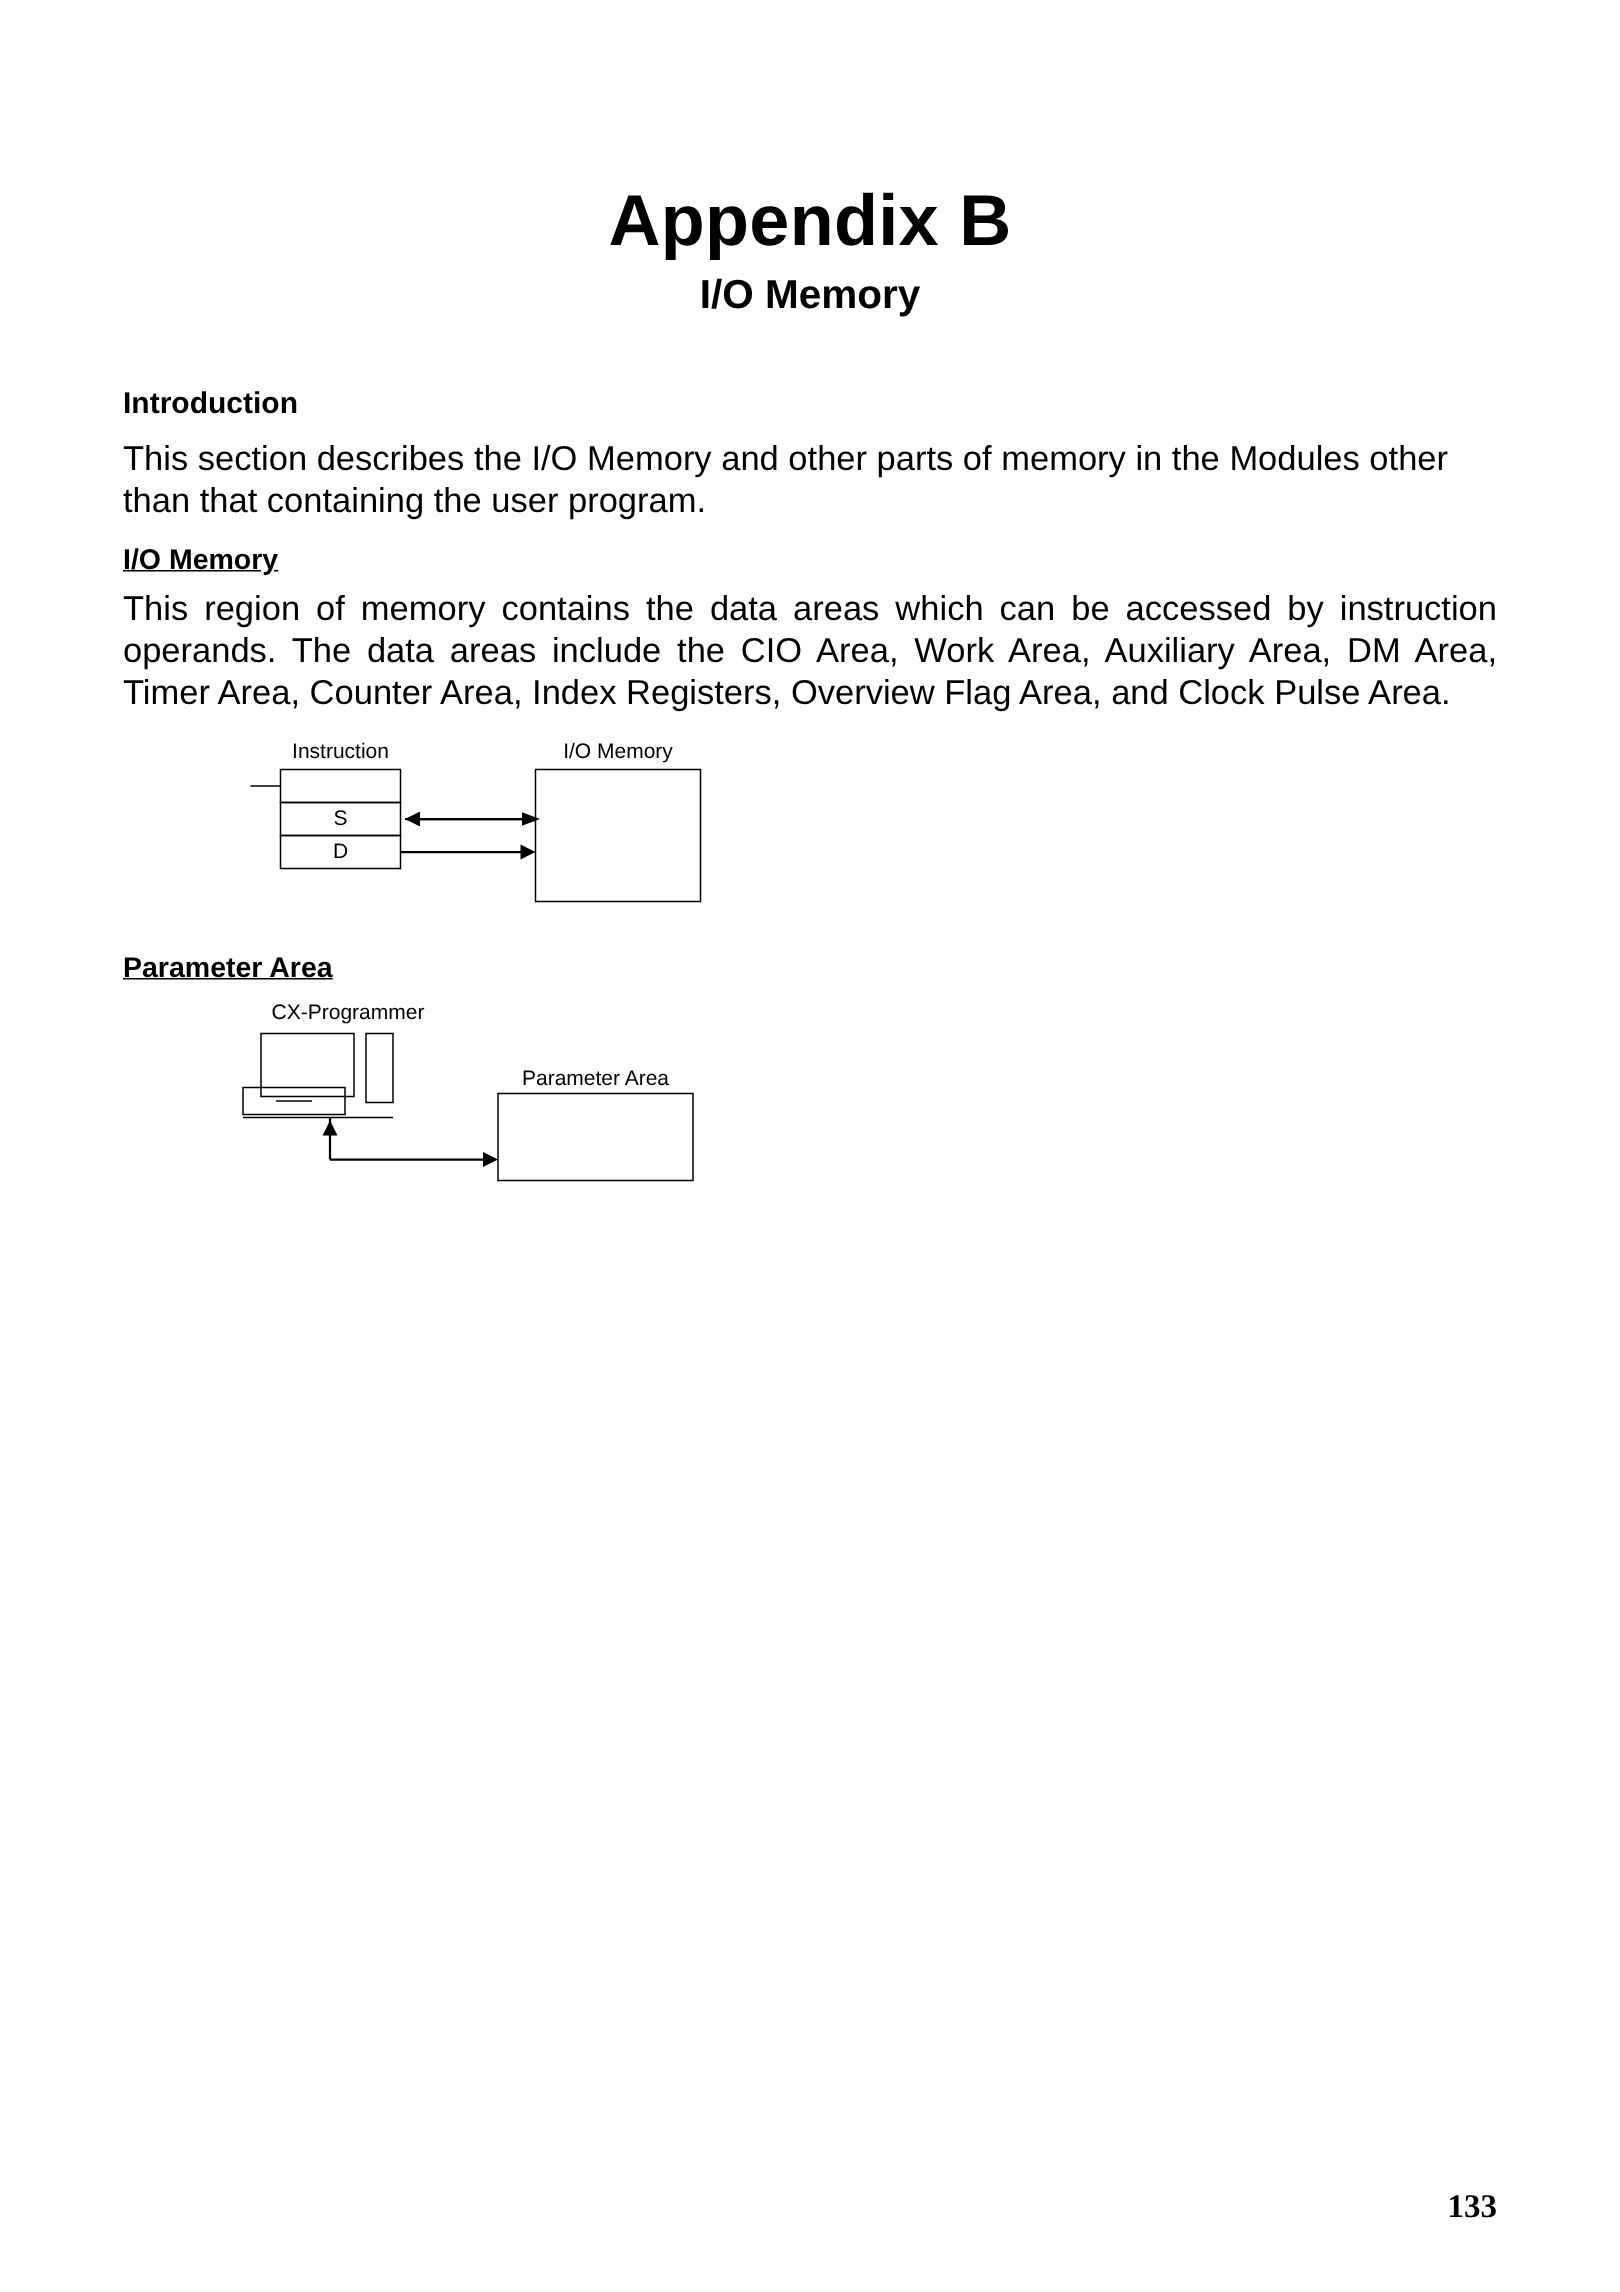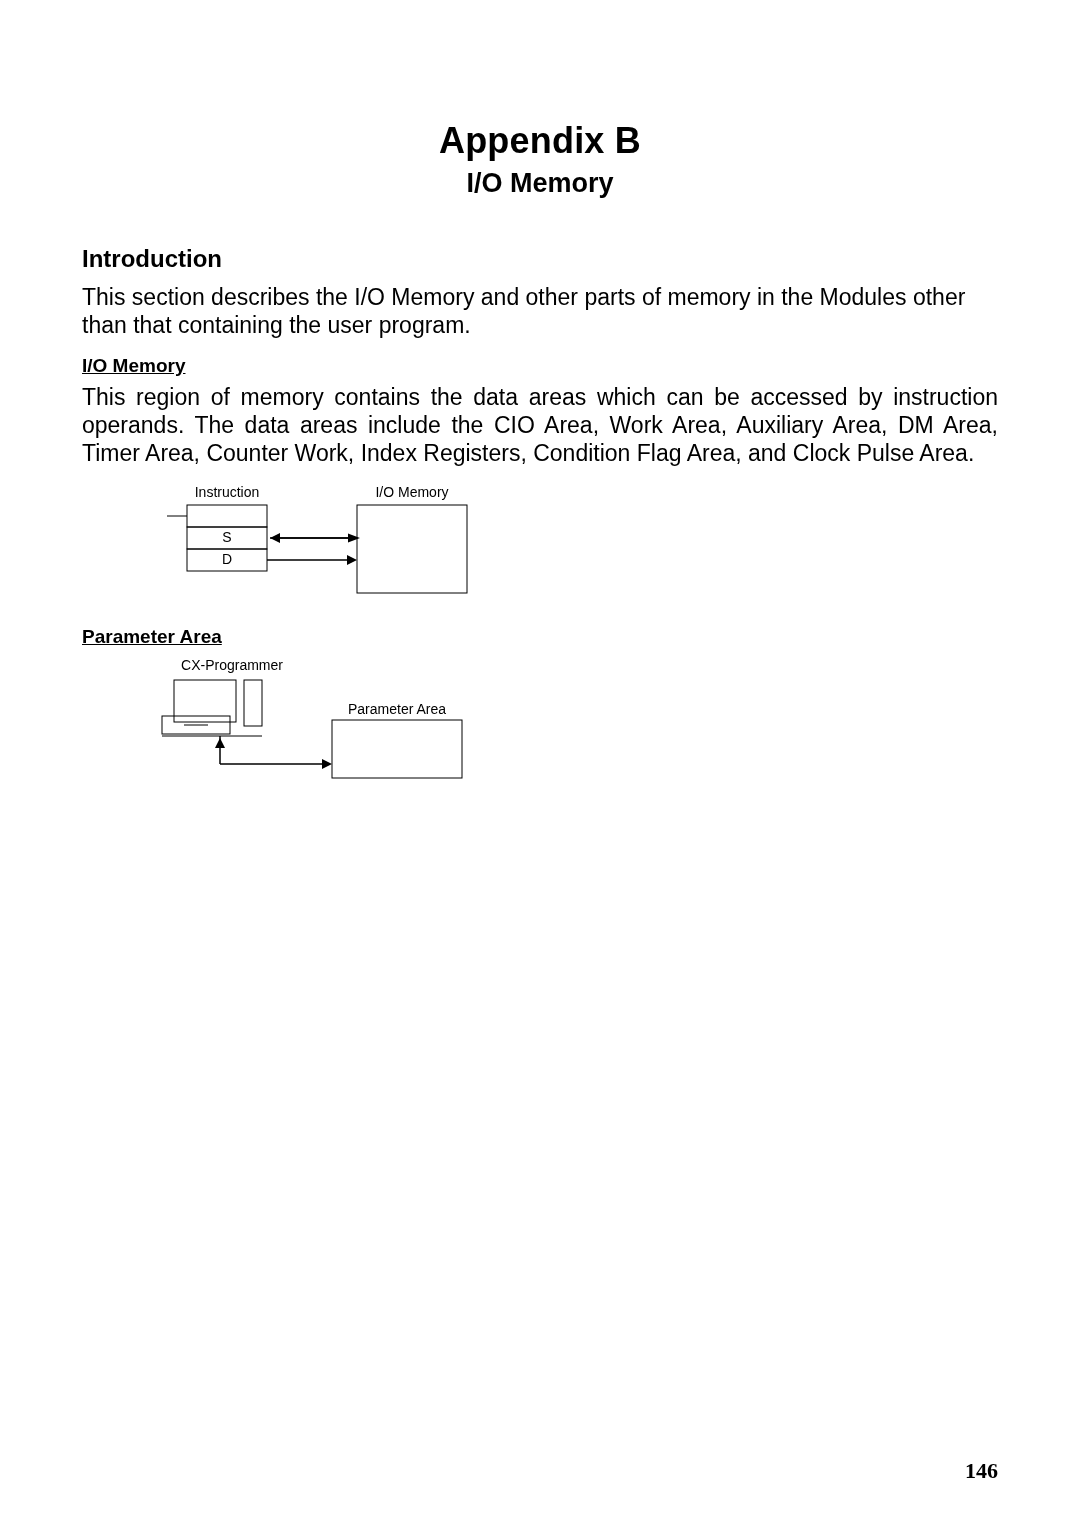--- a/index.html
+++ b/index.html
@@ -4,24 +4,24 @@
 <style>
   * { box-sizing: border-box; margin: 0; padding: 0; }
   html, body { width: 1080px; height: 1528px; background: #fff; font-family: Arial, Helvetica, sans-serif; color: #000; }
   .page {
     position: relative;
     width: 1080px;
     height: 1528px;
     padding: 120px 82px 0 82px;
   }
   .center { text-align: center; }
-  .appendix-title { font-size: 36px; font-weight: bold; letter-spacing: 0.2px; margin-bottom: 6px; }
+  .appendix-title { font-size: 48px; font-weight: bold; letter-spacing: 0.2px; margin-bottom: 6px; }
   .appendix-sub   { font-size: 27px; font-weight: bold; margin-bottom: 46px; }
   .h1 { font-size: 29px; font-weight: bold; margin-bottom: 16px; }
-  .h2 { font-size: 24px; font-weight: bold; margin-bottom: 10px; }
+  .h2 { font-size: 20px; font-weight: bold; margin-bottom: 10px; }
   .h3 { font-size: 19px; font-weight: bold; text-decoration: underline; margin-bottom: 6px; }
   .para { font-size: 23px; line-height: 1.22; margin-bottom: 16px; }
   .justify { text-align: justify; }
   .diagram { margin: 8px 0 24px 50px; }
   .page-num { position: absolute; right: 82px; bottom: 44px; font-family: "Times New Roman", Times, serif; font-size: 22px; font-weight: bold; }
 </style>
 </head>
 <body>
 
 <div class="page">
@@ -29,21 +29,21 @@
   <div class="center">
     <div class="appendix-title">Appendix B</div>
     <div class="appendix-sub">I/O Memory</div>
   </div>
 
 
   <div class="h2">Introduction</div>
   <div class="para">This section describes the I/O Memory and other parts of memory in the Modules other than that containing the user program.</div>
 
   <div class="h3">I/O Memory</div>
-  <div class="para justify">This region of memory contains the data areas which can be accessed by instruction operands. The data areas include the CIO Area, Work Area, Auxiliary Area, DM Area, Timer Area, Counter Work, Index Registers, Condition Flag Area, and Clock Pulse Area.</div>
+  <div class="para justify">This region of memory contains the data areas which can be accessed by instruction operands. The data areas include the CIO Area, Work Area, Auxiliary Area, DM Area, Timer Area, Counter Area, Index Registers, Overview Flag Area, and Clock Pulse Area.</div>
 
   <div class="diagram">
     <svg width="360" height="115" viewBox="0 0 360 115">
 
       <text x="95" y="14" font-size="14" text-anchor="middle">Instruction</text>
       <text x="280" y="14" font-size="14" text-anchor="middle">I/O Memory</text>
 
       <g fill="none" stroke="#000" stroke-width="1">
         <rect x="55" y="22" width="80" height="22"></rect>
         <rect x="55" y="44" width="80" height="22"></rect>
@@ -93,14 +93,14 @@
 
       <rect x="200" y="64" width="130" height="58" fill="none" stroke="#000" stroke-width="1"></rect>
 
       <line x1="88" y1="80" x2="88" y2="108" stroke="#000" stroke-width="1.5"></line>
       <polygon points="88,82 83,92 93,92" fill="#000"></polygon>
       <line x1="88" y1="108" x2="197" y2="108" stroke="#000" stroke-width="1.5"></line>
       <polygon points="200,108 190,103 190,113" fill="#000"></polygon>
     </svg>
   </div>
 
-  <div class="page-num">146</div>
+  <div class="page-num">133</div>
 </div>
 
 </body></html>

